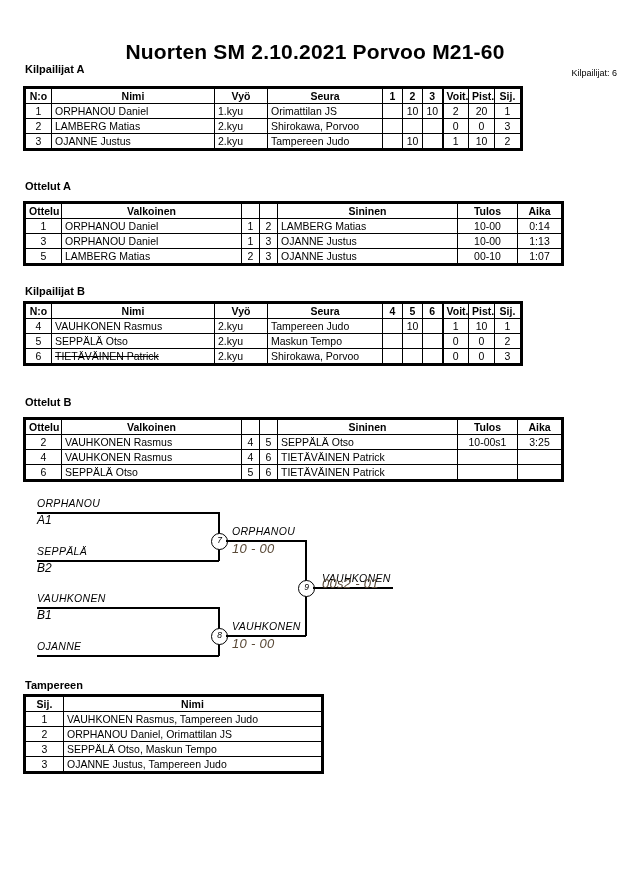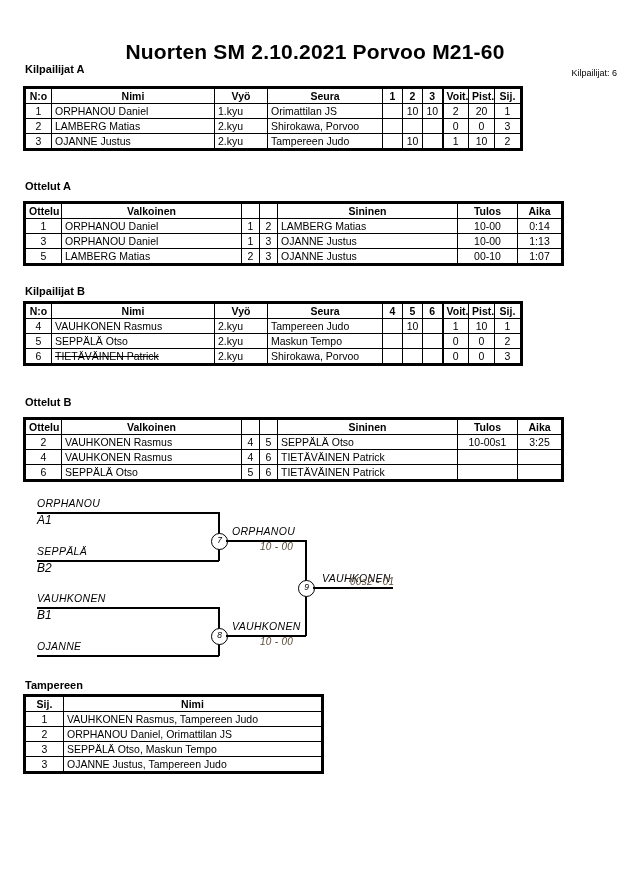--- a/index.html
+++ b/index.html
@@ -97,25 +97,24 @@
     white-space: nowrap;
     letter-spacing: 0.3px;
   }
   .bk-seed {
     position: absolute;
     font-size: 12px;
     white-space: nowrap;
   }
   .bk-score {
     position: absolute;
-    font-size: 10px;
+    font-size: 13px;
     color: #5a4a38;
     white-space: nowrap;
     letter-spacing: 0.3px;
-    margin-left: 28px;
   }
   .bk-circle {
     position: absolute;
     width: 15px; height: 15px;
     border: 1.2px solid #000000;
     border-radius: 50%;
     background: #ffffff;
     font-size: 8.5px;
     line-height: 13px;
     text-align: center;

